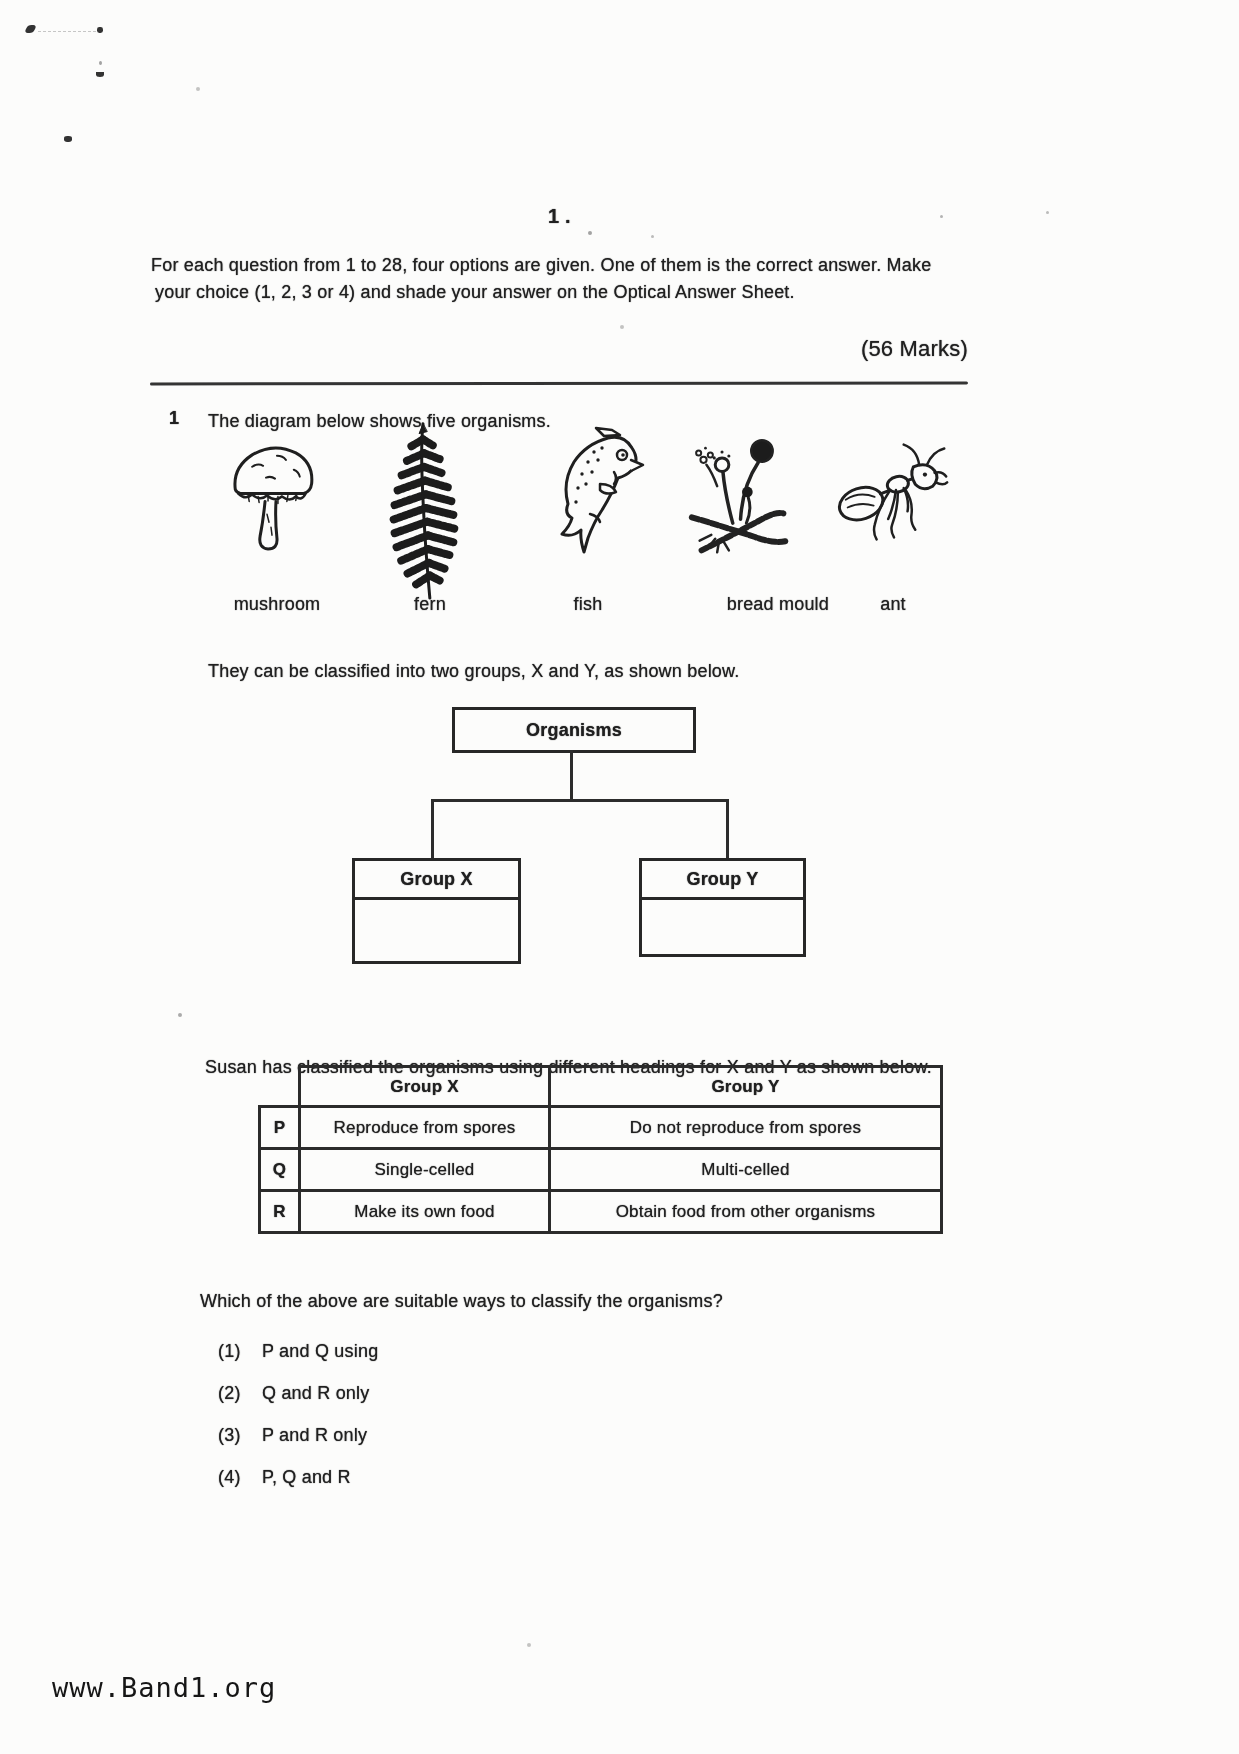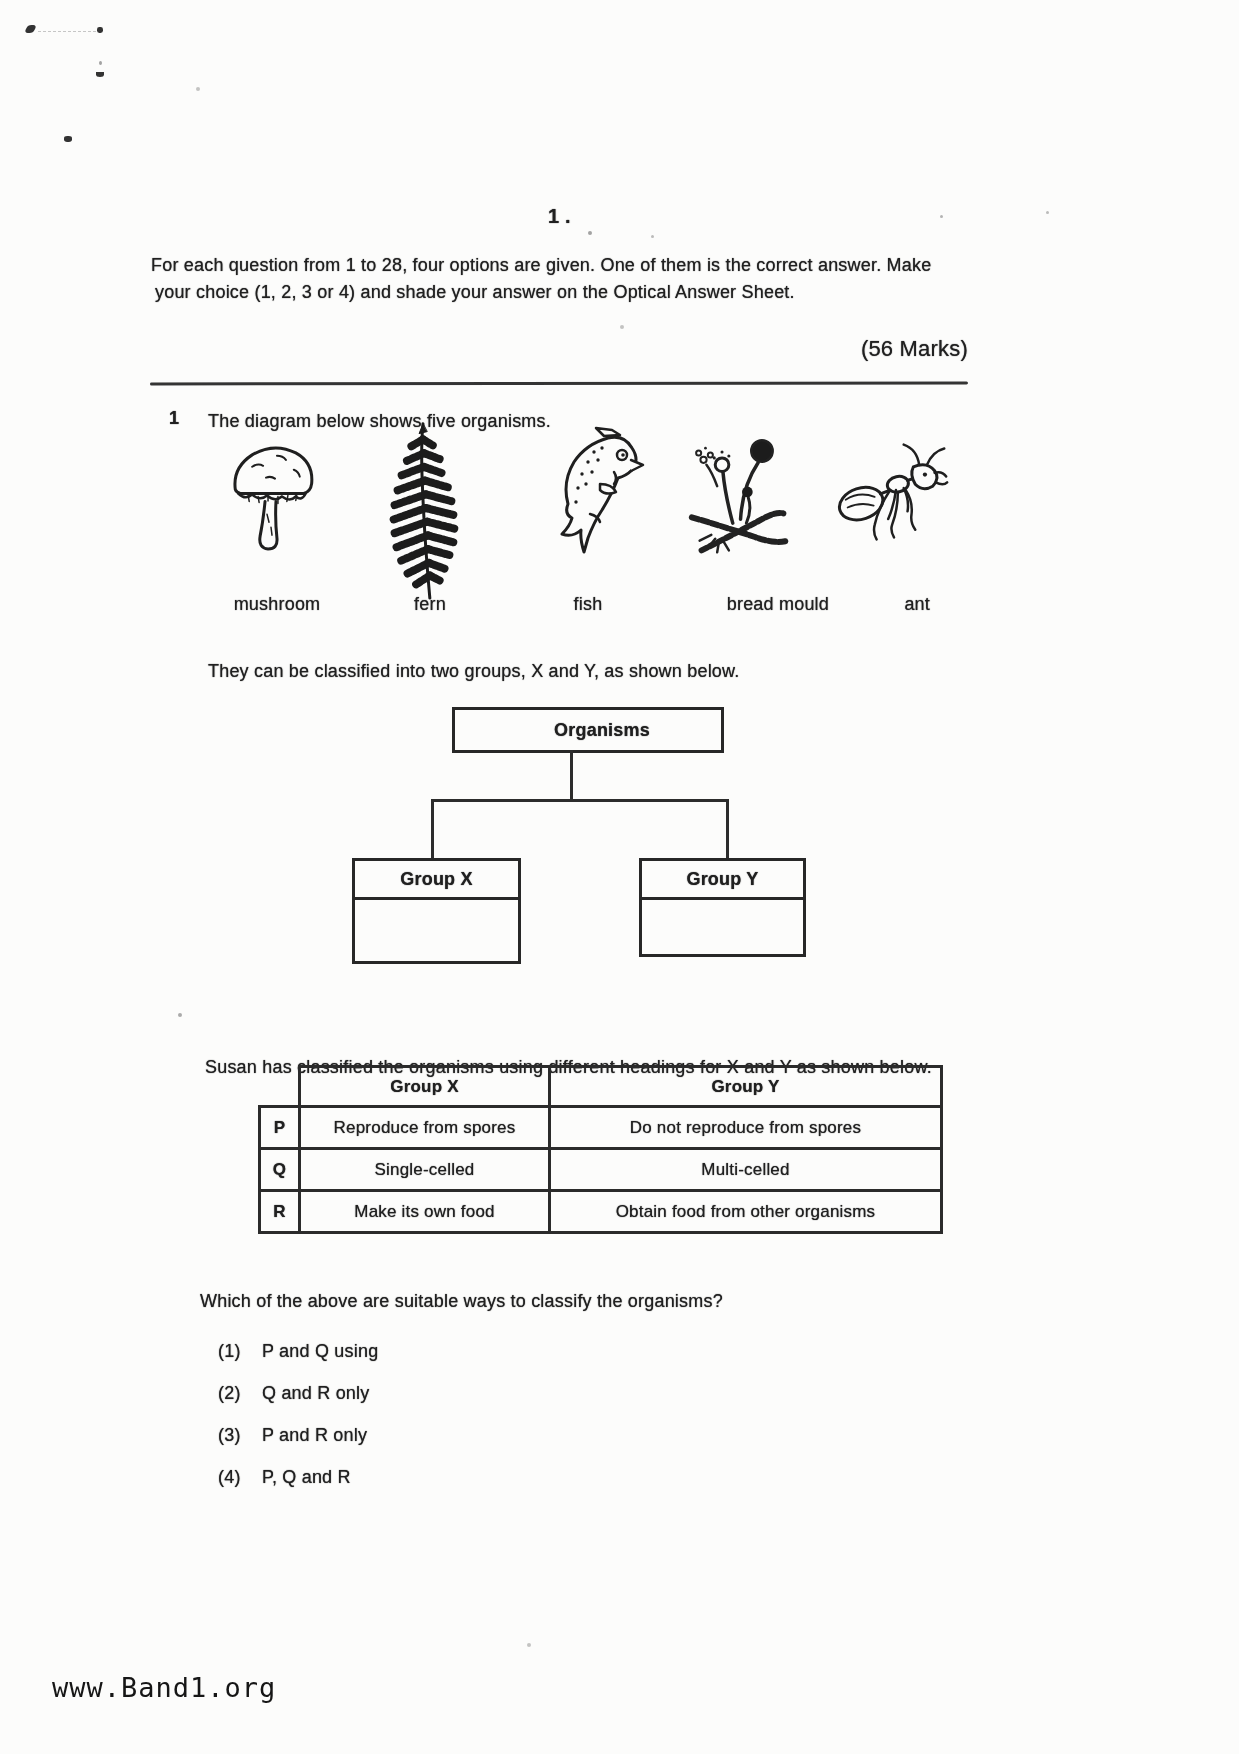--- a/index.html
+++ b/index.html
@@ -26,29 +26,29 @@
 
   .qnum   { left:169px; top:408px; font-size:18px; font-weight:bold; }
   .qintro { left:208px; top:408px; }
 
   
   .fig { position:absolute; }
   .fig svg { display:block; }
   .orglabel { position:absolute; top:594px; width:170px; text-align:center;
               font-size:18px; }
   .lb-mushroom { left:192px; } .lb-fern { left:345px; } .lb-fish { left:503px; }
-  .lb-bread { left:659px;text-align:right; } .lb-ant { left:760px;text-align:right; }
+  .lb-bread { left:659px;text-align:right; } .lb-ant { left:808px; }
 
   .classify { left:208px; top:658px; }
 
   
   .treebox { position:absolute; border:3px solid #272727; background:#fcfcfb;
              display:flex; align-items:center; justify-content:center;
              font-size:18px; font-weight:bold; }
-  .orgbox { left:452px; top:707px; width:238px; height:40px;padding-left:28px; }
+  .orgbox { left:452px; top:707px; width:238px; height:40px; }
   .conn { position:absolute; background:#2c2c2c; }
   .v1 { left:570px; top:750px; width:3px; height:51px; }
   .h1 { left:431px; top:799px; width:298px; height:3px; }
   .v2 { left:431px; top:799px; width:3px; height:60px; }
   .v3 { left:726px; top:799px; width:3px; height:60px; }
   .gbox { position:absolute; border:3px solid #272727; background:#fcfcfb; }
   .gx { left:352px; top:858px; width:163px; height:100px; }
   .gy { left:639px; top:858px; width:161px; height:93px; }
   .ghead { height:36px; border-bottom:3px solid #272727; display:flex;
            align-items:center; justify-content:center; font-size:18px; font-weight:bold; }

